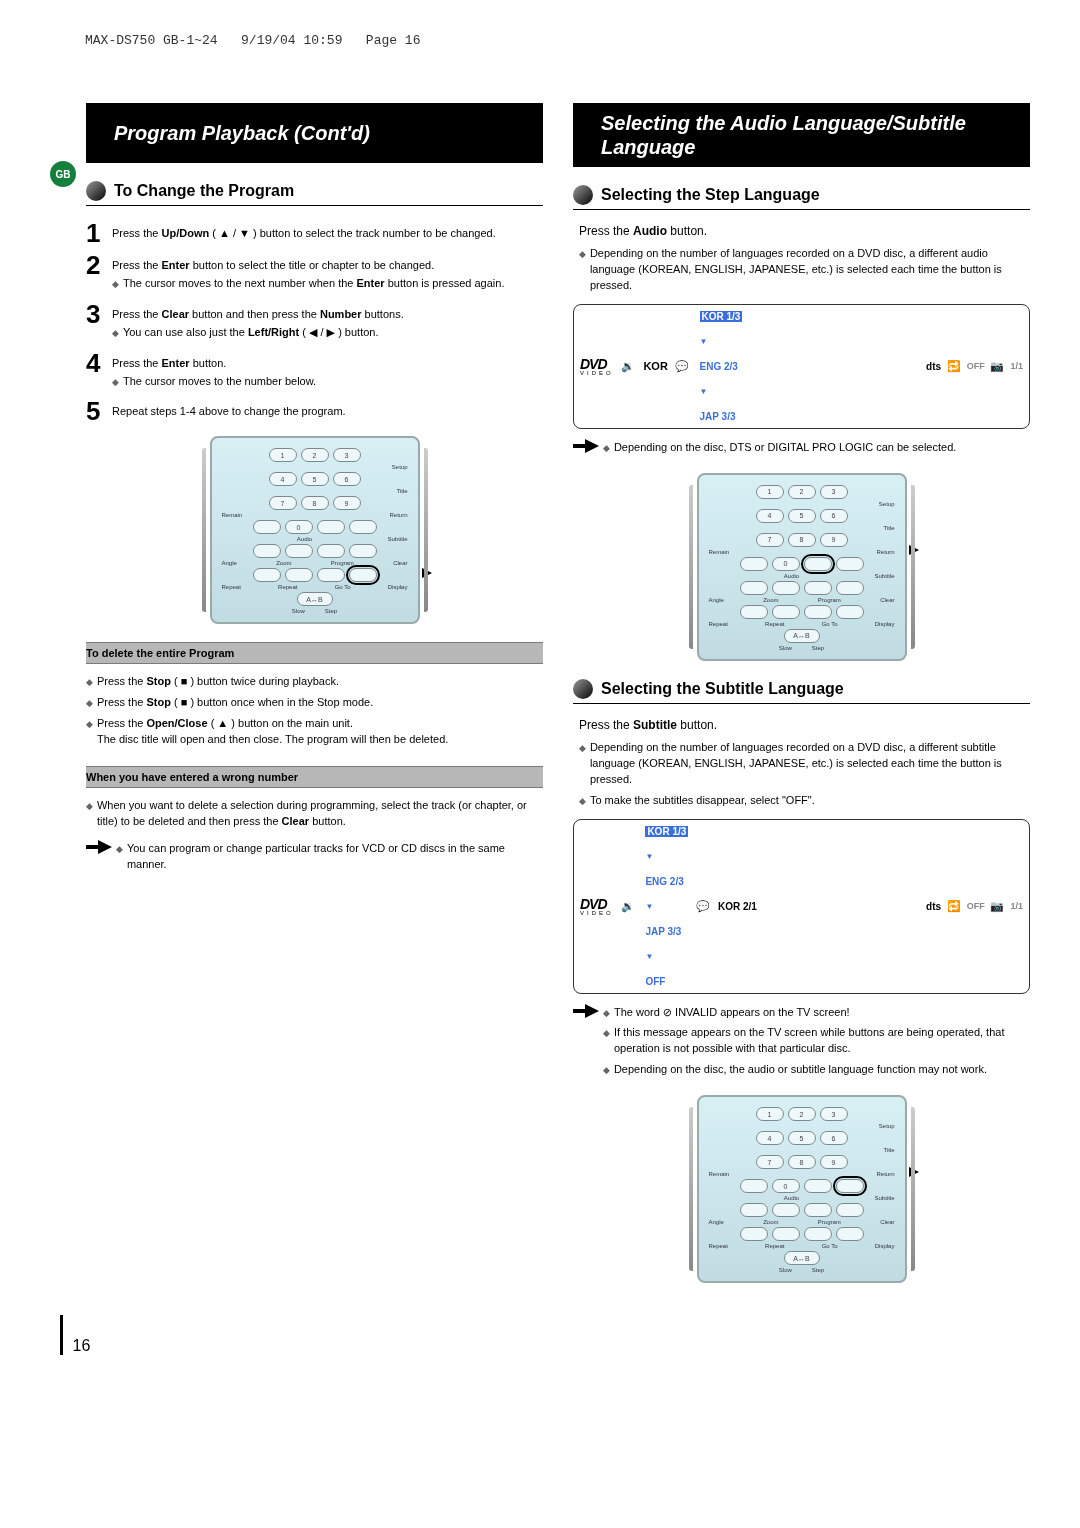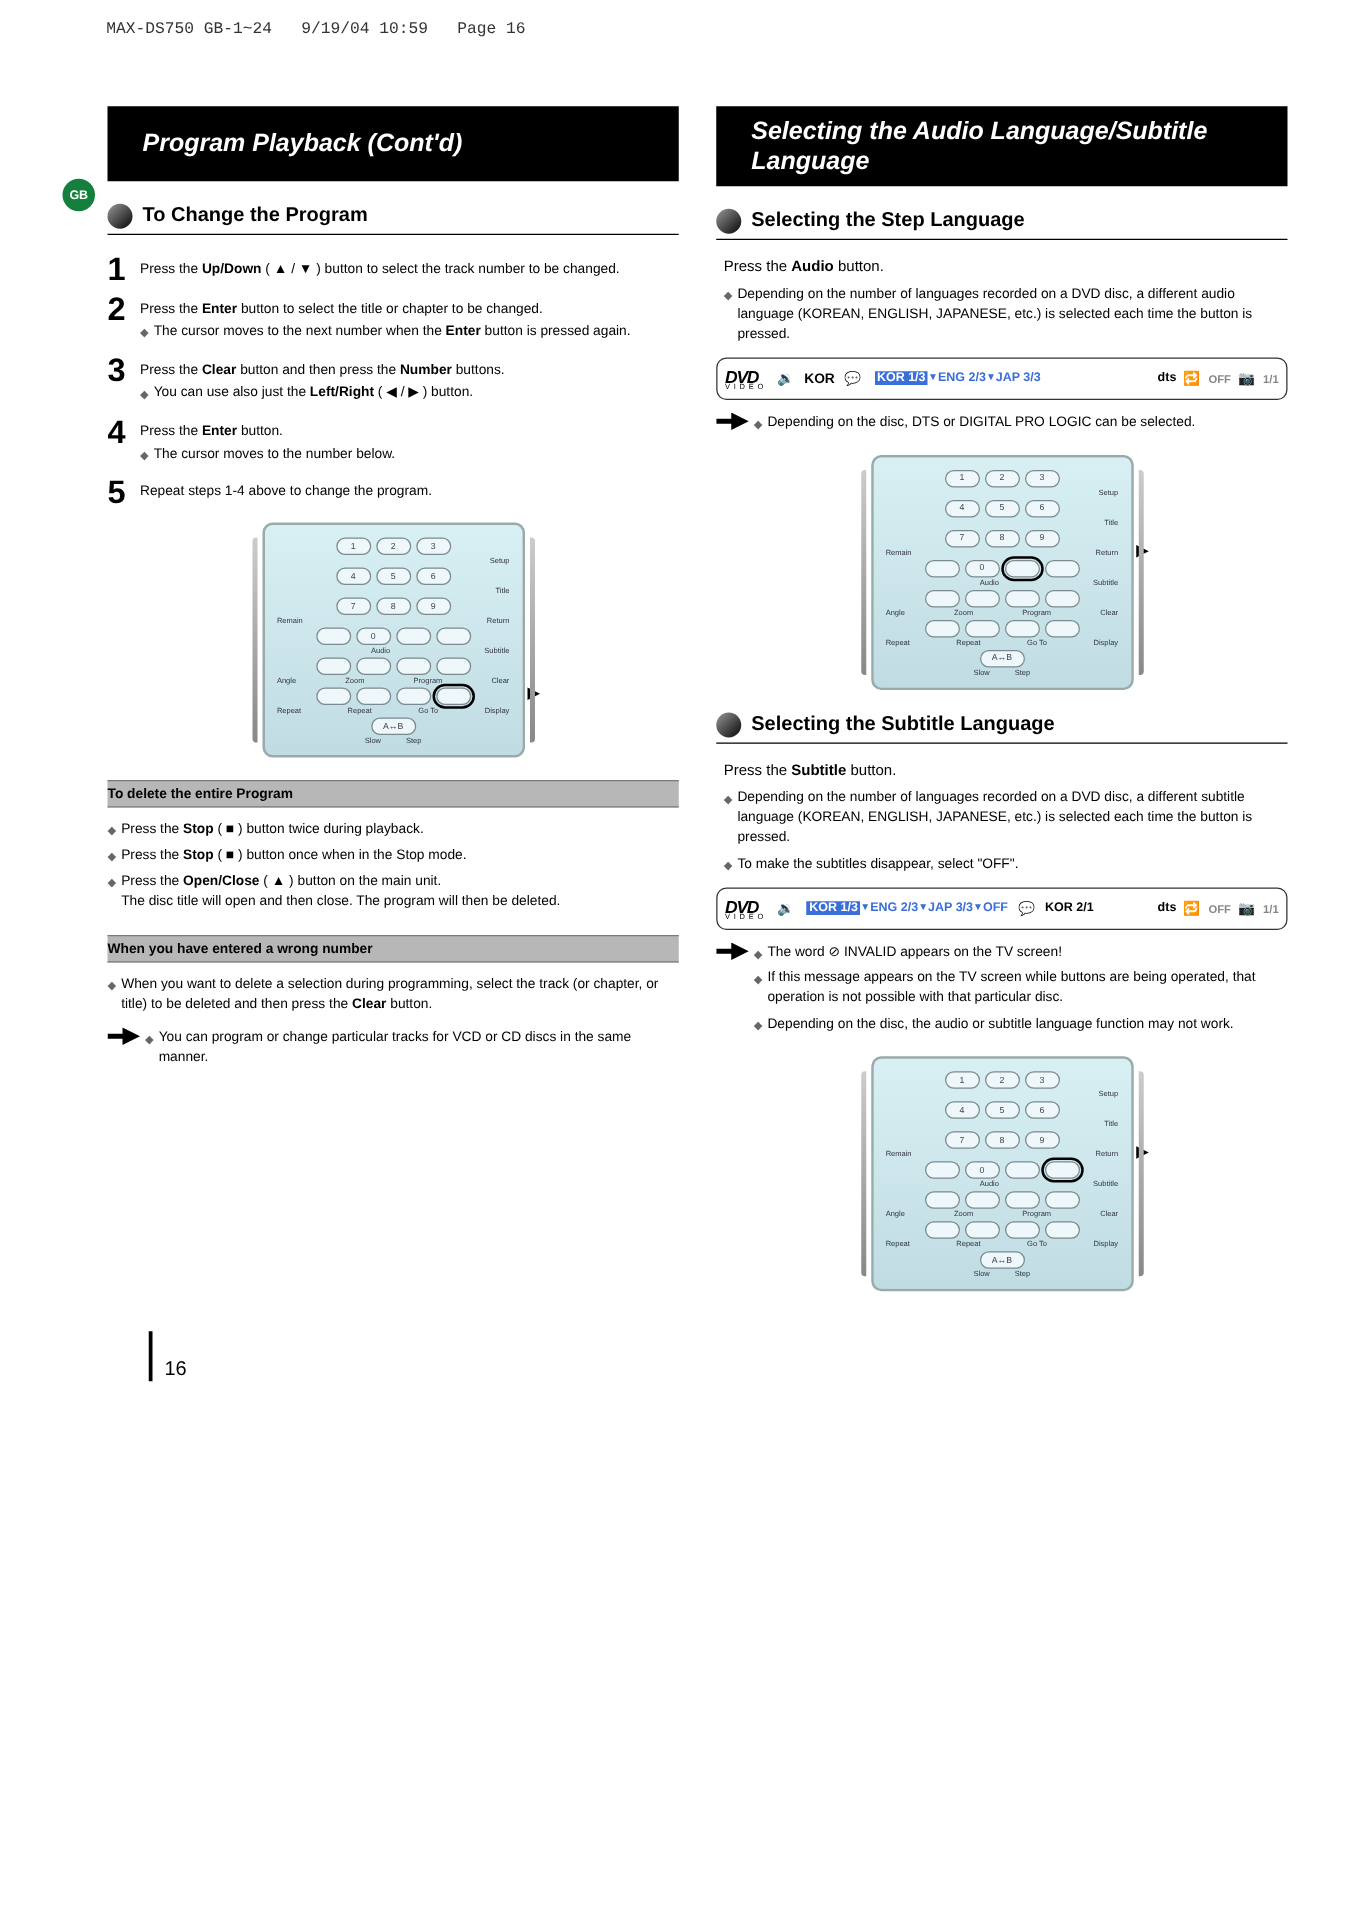--- a/index.html
+++ b/index.html
@@ -7,21 +7,21 @@
     font-family: Arial, Helvetica, sans-serif;
     background: #fff;
     width: 1080px;
     height: 1528px;
     font-size: 12px;
     color: #000;
   }
   .page-header {
     font-family: 'Courier New', monospace;
     font-size: 13px;
-    padding: 15px 0 0 85px;
+    padding: 33px 0 0 85px;
     color: #333;
   }
   .content-wrap {
     display: flex;
     padding: 55px 50px 0 50px;
     gap: 10px;
   }
   .gb-badge {
     width: 26px; height: 26px; border-radius: 50%;
     background: #15803d; color: #fff;
@@ -134,22 +134,22 @@
     gap: 8px;
   }
   .dvd-logo {
     font-style: italic;
     font-weight: bold;
     font-size: 14px;
     letter-spacing: -1px;
   }
   .dvd-logo .sub { font-size: 6px; letter-spacing: 3px; display:block; font-style:normal; font-weight:normal; margin-top:-2px;}
   .osd .lang-list {
-    display: flex; flex-direction: row;
-    gap: 0;
+    display: flex; flex-direction: column;
+    gap: 15px;
     margin-left: 2px;
     font-size: 10px;
   }
   .osd .lang-list span {
     color: #3a6fd8;
   }
   .osd .lang-list .sel { background: #3a6fd8; color:#fff; padding:0 2px;}
   .off-label { color:#888; font-size:9px; }
   .osd .tri { color:#3a6fd8; font-size:8px; }
   
@@ -200,21 +200,21 @@
   .r-arrow-out {
     position: absolute;
     width: 0; height: 0;
     border-top: 5px solid transparent;
     border-bottom: 5px solid transparent;
     border-left: 10px solid #000;
   }
   .page-num-block {
     display: flex;
     align-items: flex-end;
-    margin: 20px 0 0 119px;
+    margin: 20px 0 0 60px;
   }
   .page-num-bar {
     width: 2.5px; height: 40px; background: #000;
     margin-right: 10px;
   }
   .page-num {
     font-size: 16px;
   }
 </style>
 </head>

